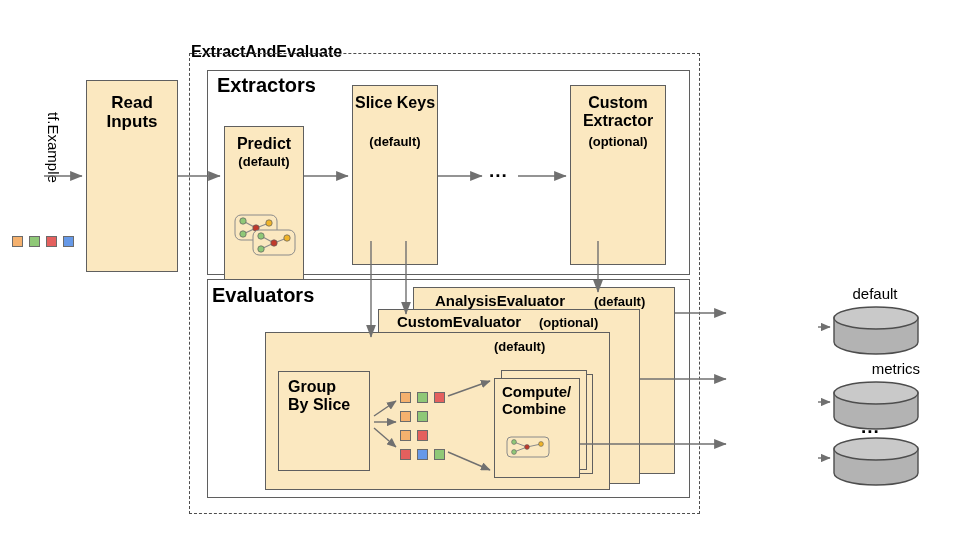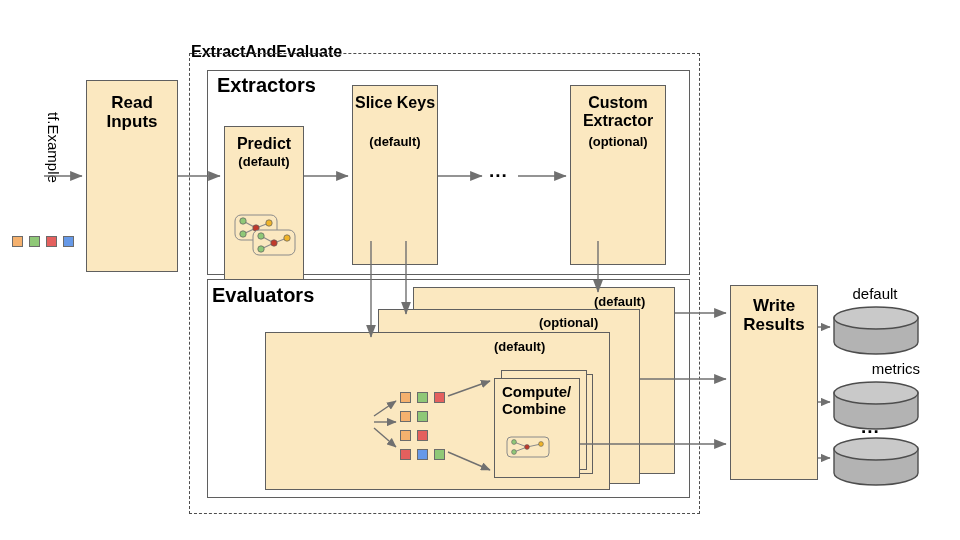--- a/index.html
+++ b/index.html
@@ -94,31 +94,37 @@
   <div class="box" style="left:570px;top:85px;width:96px;height:180px;">
     <div class="ctr" style="top:8px;font-size:16px;">Custom
 Extractor</div>
     <div class="ctr sub" style="top:49px;font-size:13px;font-weight:bold;">(optional)</div>
   </div>
 
   <div class="plainbox" style="left:207px;top:279px;width:483px;height:219px;"></div>
   <div class="cap" style="left:212px;top:284px;">Evaluators</div>
 
   <div class="box" style="left:413px;top:287px;width:262px;height:187px;">
+    <div class="lbl" style="left:21px;top:5px;font-size:15px;">AnalysisEvaluator</div>
     <div class="lbl sub" style="left:180px;top:7px;font-size:13px;font-weight:bold;">(default)</div>
   </div>
 
   <div class="box" style="left:378px;top:309px;width:262px;height:175px;">
+    <div class="lbl" style="left:18px;top:4px;font-size:15px;">CustomEvaluator</div>
     <div class="lbl sub" style="left:160px;top:6px;font-size:13px;font-weight:bold;">(optional)</div>
   </div>
 
   <div class="box" style="left:265px;top:332px;width:345px;height:158px;">
     <div class="lbl sub" style="left:228px;top:7px;font-size:13px;font-weight:bold;">(default)</div>
   </div>
 
+  <div class="box" style="left:278px;top:371px;width:92px;height:100px;background:#fbe8c0;">
+    <div class="lbl" style="left:9px;top:6px;font-size:16px;">Group
+By Slice</div>
+  </div>
 
   <div style="position:absolute;left:400px;top:392px;">
     <div class="sq c-or" style="left:0px;top:0px;"></div>
     <div class="sq c-gr" style="left:17px;top:0px;"></div>
     <div class="sq c-rd" style="left:34px;top:0px;"></div>
 
     <div class="sq c-or" style="left:0px;top:19px;"></div>
     <div class="sq c-gr" style="left:17px;top:19px;"></div>
 
     <div class="sq c-or" style="left:0px;top:38px;"></div>
@@ -139,24 +145,20 @@
       <line x1="8" y1="7" x2="21" y2="12" stroke="#8a8a8a" stroke-width="1"></line>
       <line x1="8" y1="17" x2="21" y2="12" stroke="#8a8a8a" stroke-width="1"></line>
       <line x1="21" y1="12" x2="35" y2="9" stroke="#8a8a8a" stroke-width="1"></line>
       <circle cx="8" cy="7" r="2.4" fill="#8fc877" stroke="#5f5f5f" stroke-width=".6"></circle>
       <circle cx="8" cy="17" r="2.4" fill="#8fc877" stroke="#5f5f5f" stroke-width=".6"></circle>
       <circle cx="21" cy="12" r="2.4" fill="#c0392b" stroke="#5f5f5f" stroke-width=".6"></circle>
       <circle cx="35" cy="9" r="2.4" fill="#f0b429" stroke="#5f5f5f" stroke-width=".6"></circle>
     </svg>
   </div>
 
-  <div class="box" style="left:730px;top:285px;width:88px;height:195px;">
-    <div class="ctr" style="top:10px;font-size:17px;">Write
-Results</div>
-  </div>
 
   <div class="dbname" style="left:830px;top:285px;width:90px;">default</div>
   <svg class="cyl" style="left:832px;top:306px;" width="88" height="50" viewBox="0 0 88 50">
     <path d="M2 12 L2 36 A42 12 0 0 0 86 36 L86 12 Z" fill="#b3b3b3" stroke="#4d4d4d" stroke-width="1.4"></path>
     <ellipse cx="44" cy="12" rx="42" ry="11" fill="#c9c9c9" stroke="#4d4d4d" stroke-width="1.4"></ellipse>
   </svg>
 
   <div class="dbname" style="left:830px;top:360px;width:90px;text-align:right;">metrics</div>
   <svg class="cyl" style="left:832px;top:381px;" width="88" height="50" viewBox="0 0 88 50">
     <path d="M2 12 L2 36 A42 12 0 0 0 86 36 L86 12 Z" fill="#b3b3b3" stroke="#4d4d4d" stroke-width="1.4"></path>

